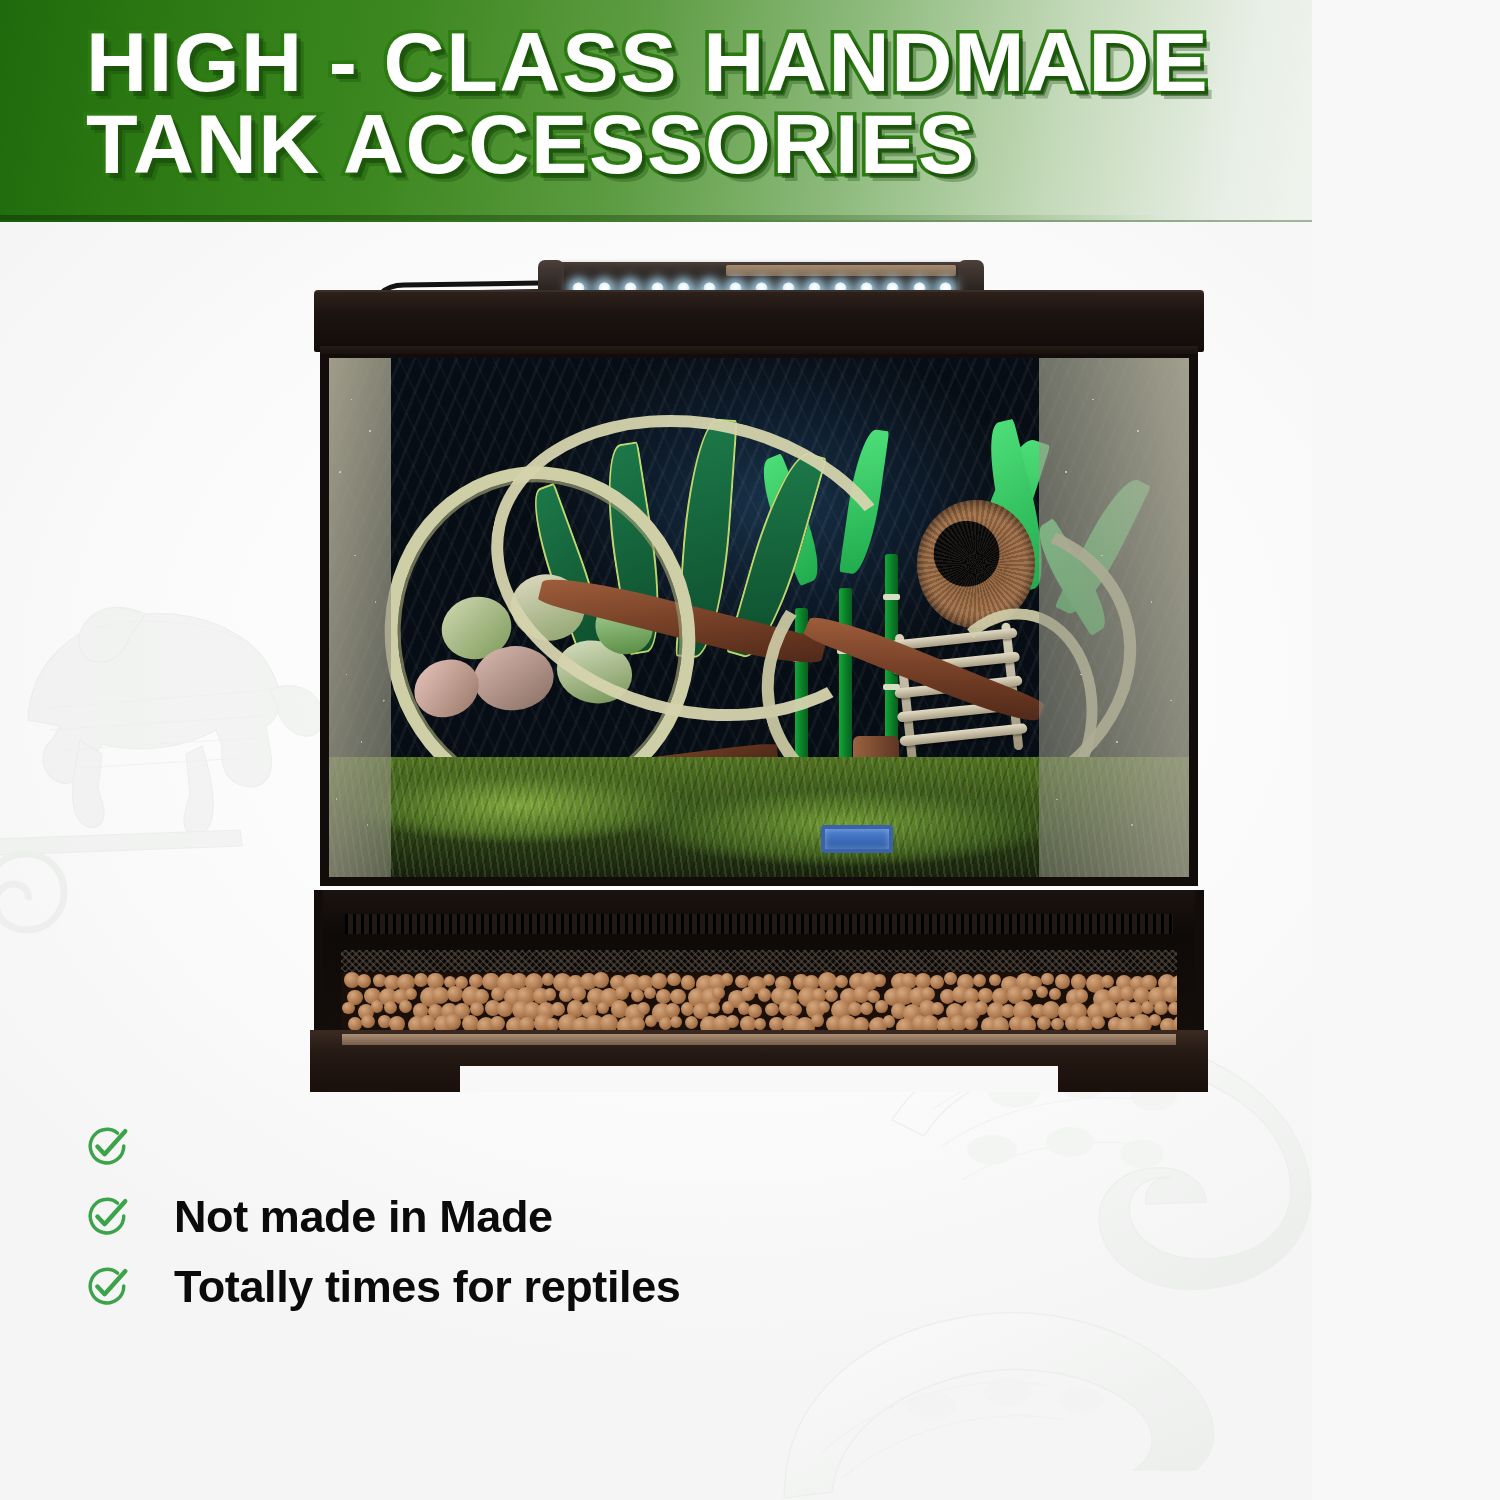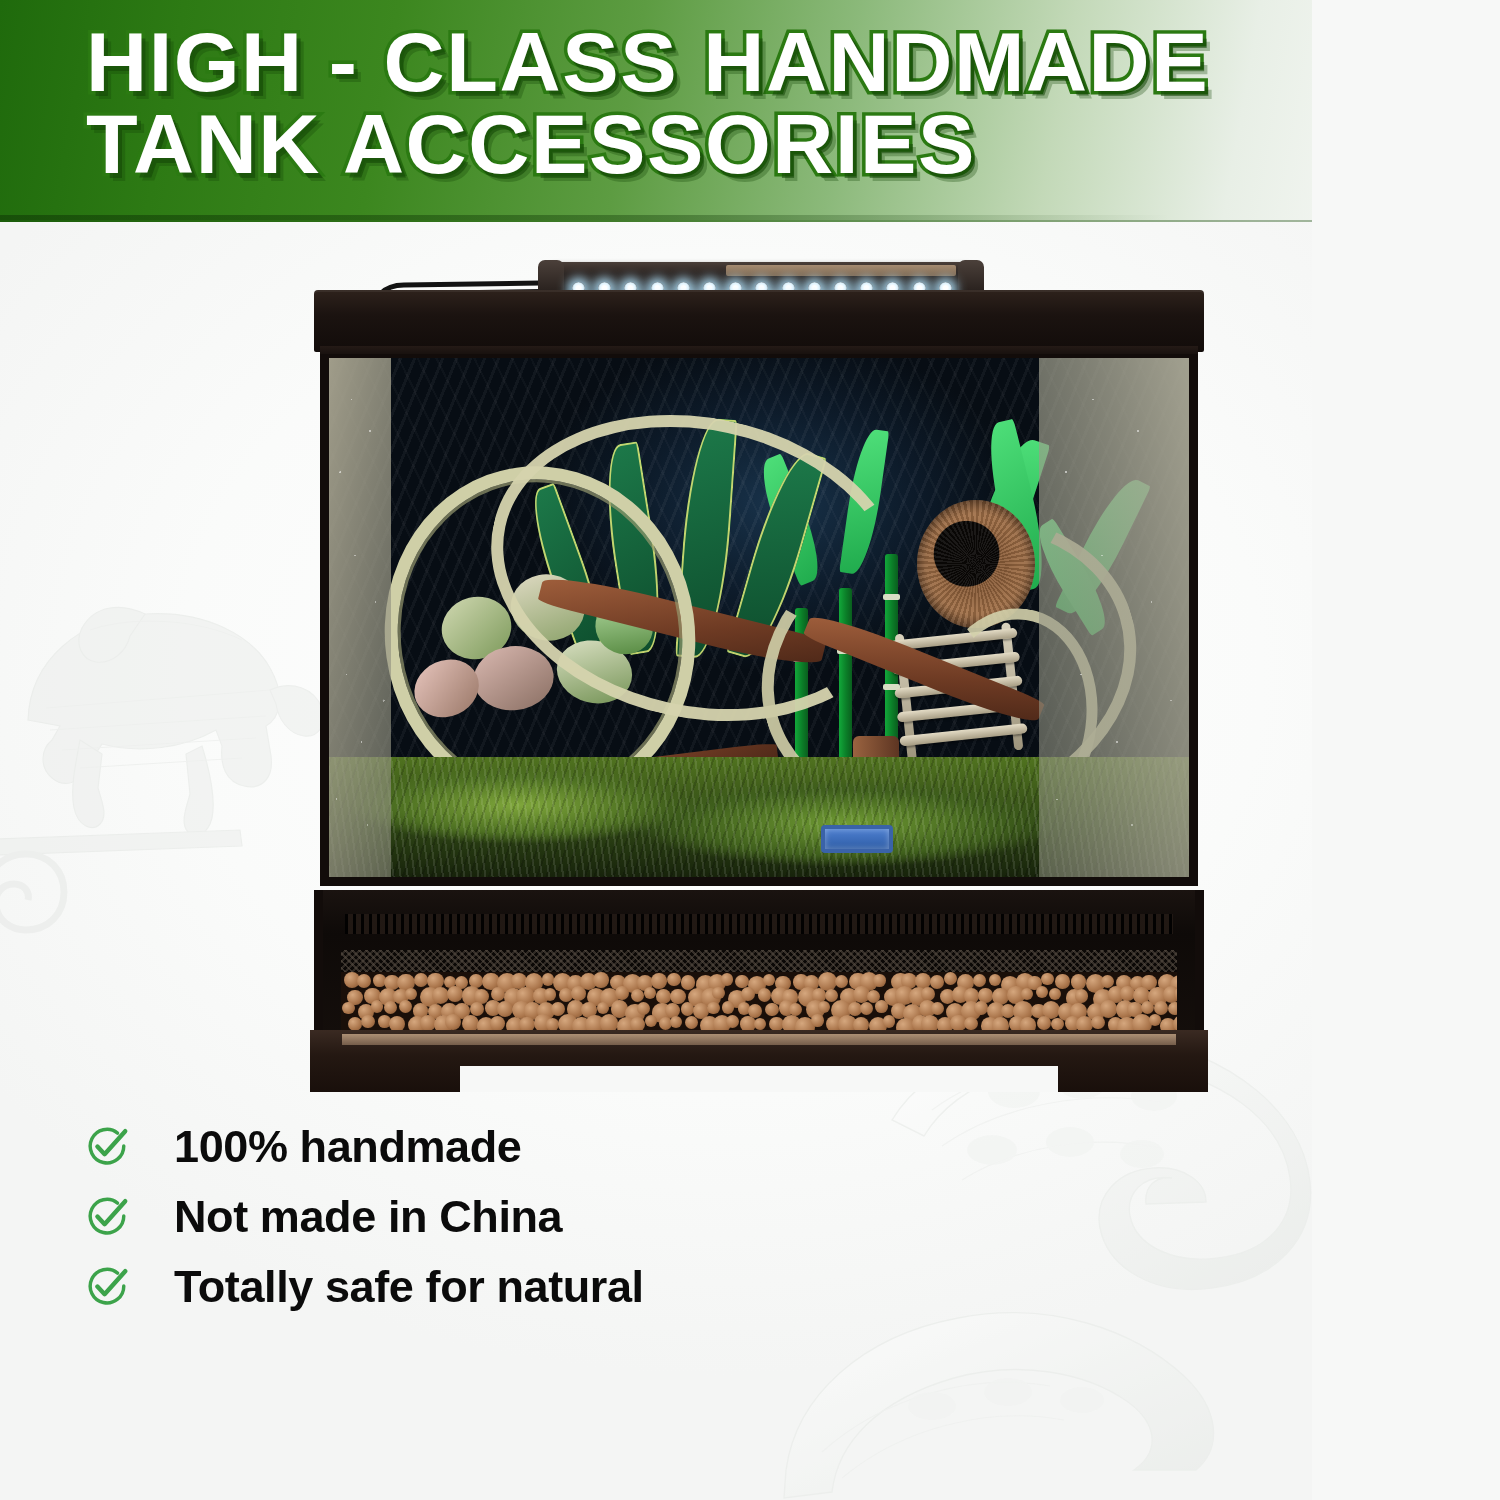--- a/index.html
+++ b/index.html
@@ -783,31 +783,30 @@
       <div id="stand-notch"></div>
     </div>
   </div>
 
   <ul id="bullets">
       <li class="bullet-row">
         <svg class="check-icon" viewBox="0 0 48 48">
           <path d="M35 9.5 A17.5 17.5 0 1 0 41.5 23" fill="none" stroke="#3ca34a" stroke-width="3.6" stroke-linecap="round"></path>
           <path d="M14 23.5 L21.5 31.5 L43 7.5" fill="none" stroke="#3ca34a" stroke-width="4.6" stroke-linecap="round" stroke-linejoin="round"></path>
         </svg>
-        <span class="bullet-text" style="color: rgb(11, 11, 11);">100% handmade</span>
       </li>
       <li class="bullet-row">
         <svg class="check-icon" viewBox="0 0 48 48">
           <path d="M35 9.5 A17.5 17.5 0 1 0 41.5 23" fill="none" stroke="#3ca34a" stroke-width="3.6" stroke-linecap="round"></path>
           <path d="M14 23.5 L21.5 31.5 L43 7.5" fill="none" stroke="#3ca34a" stroke-width="4.6" stroke-linecap="round" stroke-linejoin="round"></path>
         </svg>
-        <span class="bullet-text" style="color: rgb(11, 11, 11);">Not made in China</span>
+        <span class="bullet-text" style="color: rgb(11, 11, 11);">Not made in Made</span>
       </li>
       <li class="bullet-row">
         <svg class="check-icon" viewBox="0 0 48 48">
           <path d="M35 9.5 A17.5 17.5 0 1 0 41.5 23" fill="none" stroke="#3ca34a" stroke-width="3.6" stroke-linecap="round"></path>
           <path d="M14 23.5 L21.5 31.5 L43 7.5" fill="none" stroke="#3ca34a" stroke-width="4.6" stroke-linecap="round" stroke-linejoin="round"></path>
         </svg>
-        <span class="bullet-text" style="color: rgb(11, 11, 11);">Totally safe for natural</span>
+        <span class="bullet-text" style="color: rgb(11, 11, 11);">Totally times for reptiles</span>
       </li>
     </ul>
 
 </div>
 
 </body></html>

